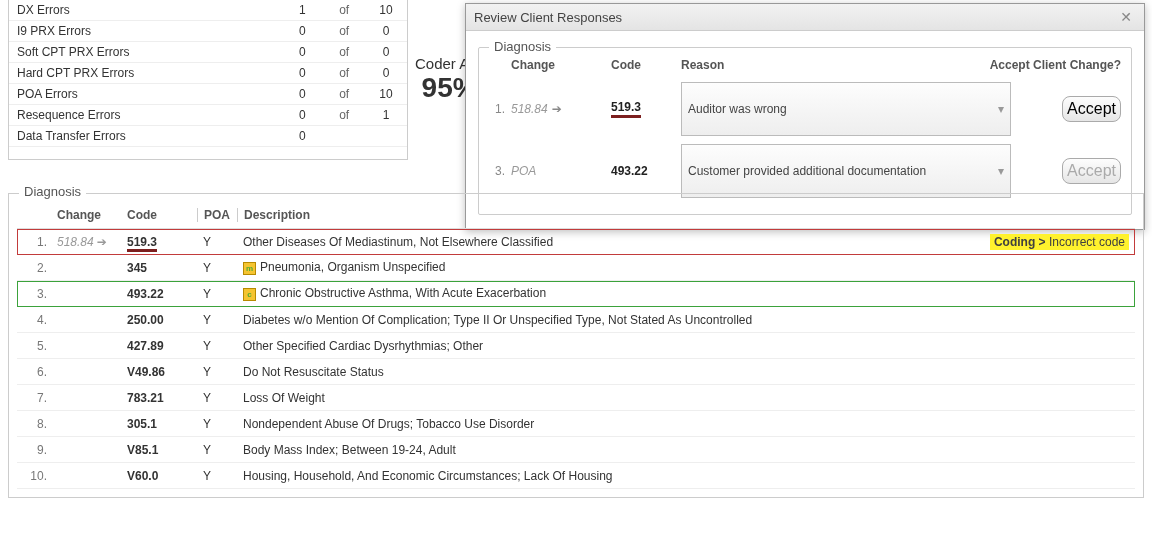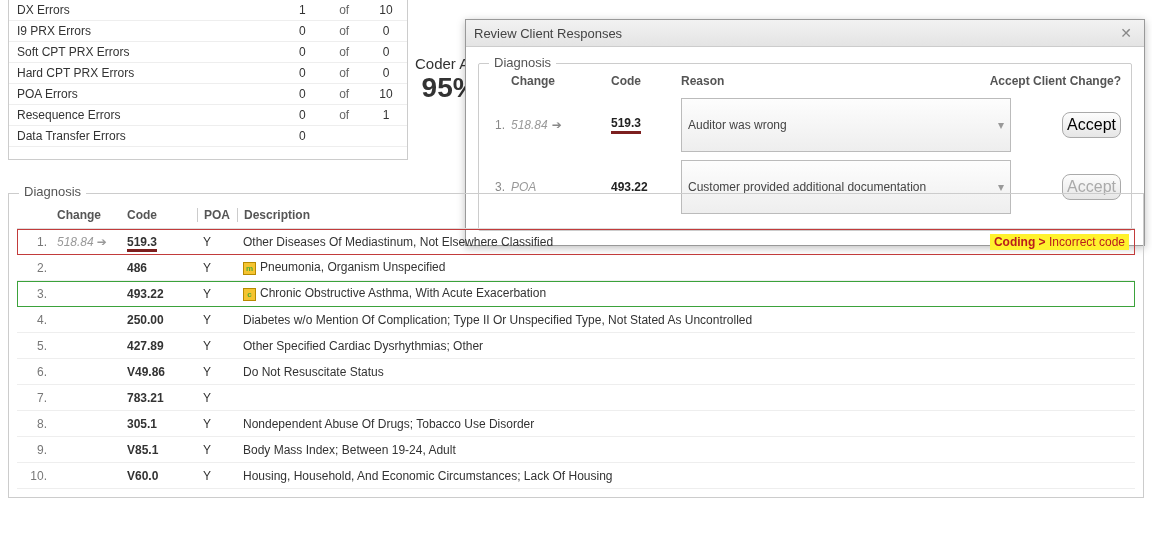--- a/index.html
+++ b/index.html
@@ -13,21 +13,21 @@
 .errors-panel .label { width: 195px; }
 .errors-panel .num { width: 30px; text-align: center; }
 .errors-panel .of { width: 30px; text-align: center; color: #666; }
 
 
 .coder-acc { position: absolute; left: 415px; top: 55px; text-align: center; color: #333; }
 .coder-acc .acc-label { font-size: 15px; }
 .coder-acc .acc-val { font-size: 28px; font-weight: bold; }
 
 
-.dialog { position: absolute; left: 465px; top: 3px; width: 680px; background: #fff; border: 1px solid #999; box-shadow: 0 2px 8px rgba(0,0,0,0.25); margin-top: 16px; }
+.dialog { position: absolute; left: 465px; top: 3px; width: 680px; background: #fff; border: 1px solid #999; box-shadow: 0 2px 8px rgba(0,0,0,0.25); }
 .dialog-title { background: linear-gradient(#f2f2f2,#e4e4e4); padding: 5px 8px; font-size: 13px; color: #444; border-bottom: 1px solid #ccc; display: flex; justify-content: space-between; align-items: center; }
 .dlg-close { cursor: pointer; color: #888; font-size: 14px; padding: 0 4px; }
 .dialog-body { padding: 8px 12px 14px 12px; }
 .fieldset { border: 1px solid #ccc; border-radius: 2px; padding: 10px 10px 12px 10px; position: relative; margin-top: 8px; }
 .fieldset .legend { position: absolute; top: -9px; left: 10px; background: #fff; padding: 0 5px; color: #555; font-size: 13px; }
 .dlg-head { display: flex; padding: 0 0 6px 22px; color: #555; font-weight: bold; gap: 0; align-items: flex-end; }
 .dlg-head .col-change { width: 100px; }
 .dlg-head .col-code { width: 70px; }
 .dlg-head .col-reason { flex: 1; }
 .dlg-head .col-accept { width: 160px; text-align: right; }
@@ -56,21 +56,21 @@
 .diag-head .col-poa { border-left: 1px solid #ccc; }
 .col-desc { flex: 1; border-left: 1px solid #ccc; padding-left: 6px; }
 .diag-head .col-desc { border-left: 1px solid #ccc; }
 .diag-row { display: flex; align-items: center; padding: 4px 0; border-bottom: 1px solid #eee; min-height: 26px; }
 .diag-row .col-idx { color: #777; }
 .diag-row .change-old { color: #999; font-style: italic; display: inline-flex; align-items: center; gap: 3px; }
 .diag-row .arrow2 { color: #999; font-style: normal; }
 .diag-row .code-val { font-weight: bold; }
 .diag-row.highlight-red { outline: 1.5px solid #c23b3b; outline-offset: -1px; }
 .diag-row.highlight-green { outline: 1.5px solid #3ba23b; outline-offset: -1px; }
-.badge-coding { background: #fff22d; padding: 1px 4px; color: #b91c1c; font-size: 12px; margin-right: 6px; }
+.badge-coding { background: #fff22d; padding: 1px 4px; color: #404040; font-size: 12px; margin-right: 6px; }
 .badge-coding b { }
 .icon-box { display: inline-block; width: 13px; height: 13px; background: #f5c430; border: 1px solid #b88a00; font-size: 8px; line-height: 11px; text-align: center; color: #5a3; vertical-align: middle; margin-right: 4px; font-weight: bold;}
 .diag-row .col-desc { border-left: none; padding-left: 6px; display: flex; align-items: center; justify-content: space-between; }
 .diag-row .col-poa { border-left: none; }
 </style>
 </head>
 <body>
 
 <div class="errors-panel">
   <table>
@@ -190,21 +190,21 @@
         <div class="col-code-m"><span class="code-val"><span class="underline" style="border-bottom:3px solid #7c1f1f">519.3</span></span></div>
         <div class="col-poa">Y</div>
         <div class="col-desc">
           <span>Other Diseases Of Mediastinum, Not Elsewhere Classified</span>
           <span class="badge-coding"><b>Coding &gt;</b> Incorrect code</span>
         </div>
       </div>
       <div class="diag-row">
         <div class="col-idx">2.</div>
         <div class="col-change-m"></div>
-        <div class="col-code-m"><span class="code-val">486</span></div>
+        <div class="col-code-m"><span class="code-val">345</span></div>
         <div class="col-poa">Y</div>
         <div class="col-desc">
           <span><span class="icon-box">m</span>Pneumonia, Organism Unspecified</span>
         </div>
       </div>
       <div class="diag-row highlight-green">
         <div class="col-idx">3.</div>
         <div class="col-change-m"></div>
         <div class="col-code-m"><span class="code-val">493.22</span></div>
         <div class="col-poa">Y</div>
@@ -237,20 +237,23 @@
         <div class="col-poa">Y</div>
         <div class="col-desc">
           <span>Do Not Resuscitate Status</span>
         </div>
       </div>
       <div class="diag-row">
         <div class="col-idx">7.</div>
         <div class="col-change-m"></div>
         <div class="col-code-m"><span class="code-val">783.21</span></div>
         <div class="col-poa">Y</div>
+        <div class="col-desc">
+          <span>Loss Of Weight</span>
+        </div>
       </div>
       <div class="diag-row">
         <div class="col-idx">8.</div>
         <div class="col-change-m"></div>
         <div class="col-code-m"><span class="code-val">305.1</span></div>
         <div class="col-poa">Y</div>
         <div class="col-desc">
           <span>Nondependent Abuse Of Drugs; Tobacco Use Disorder</span>
         </div>
       </div>

